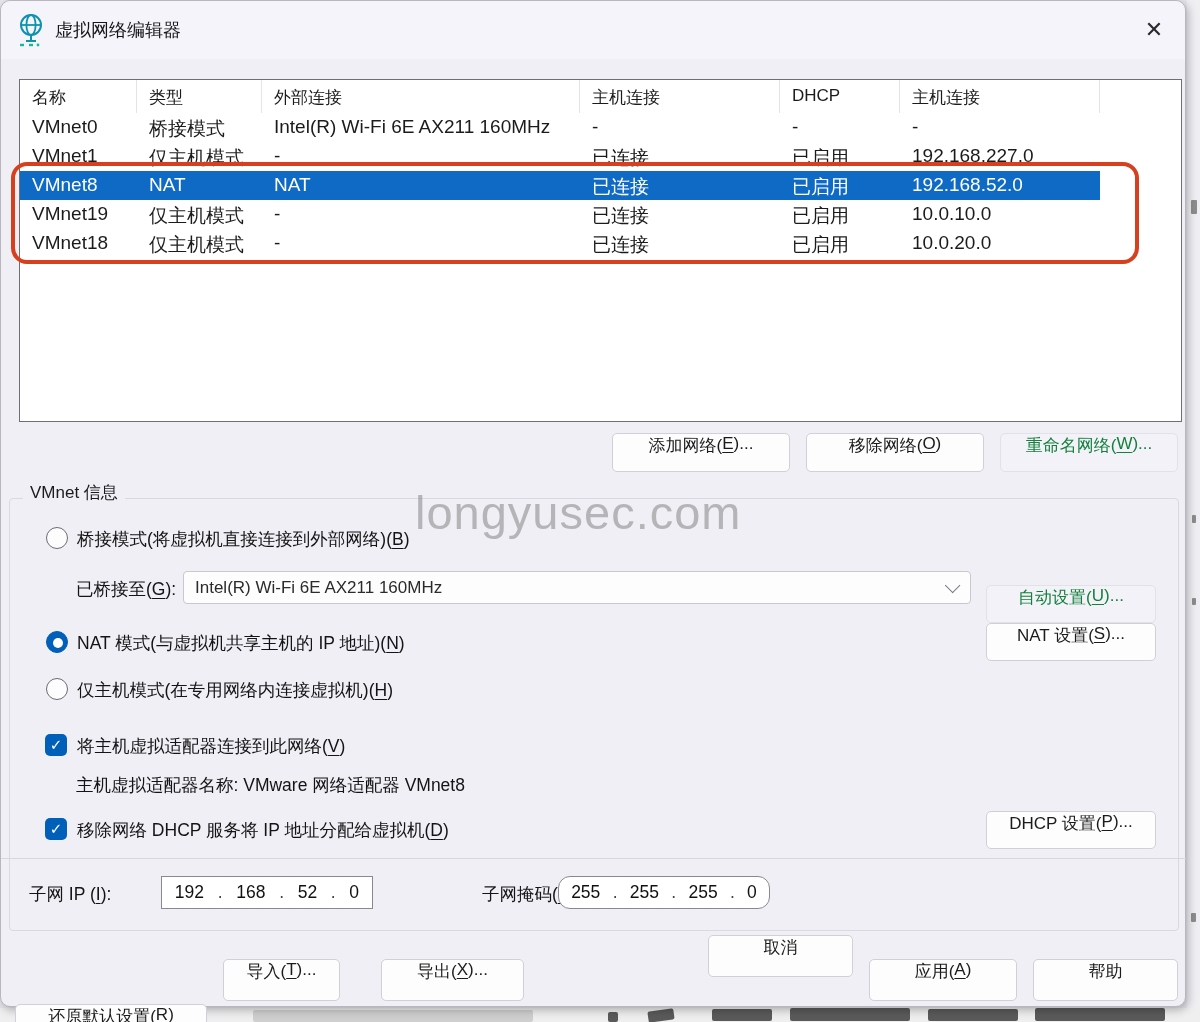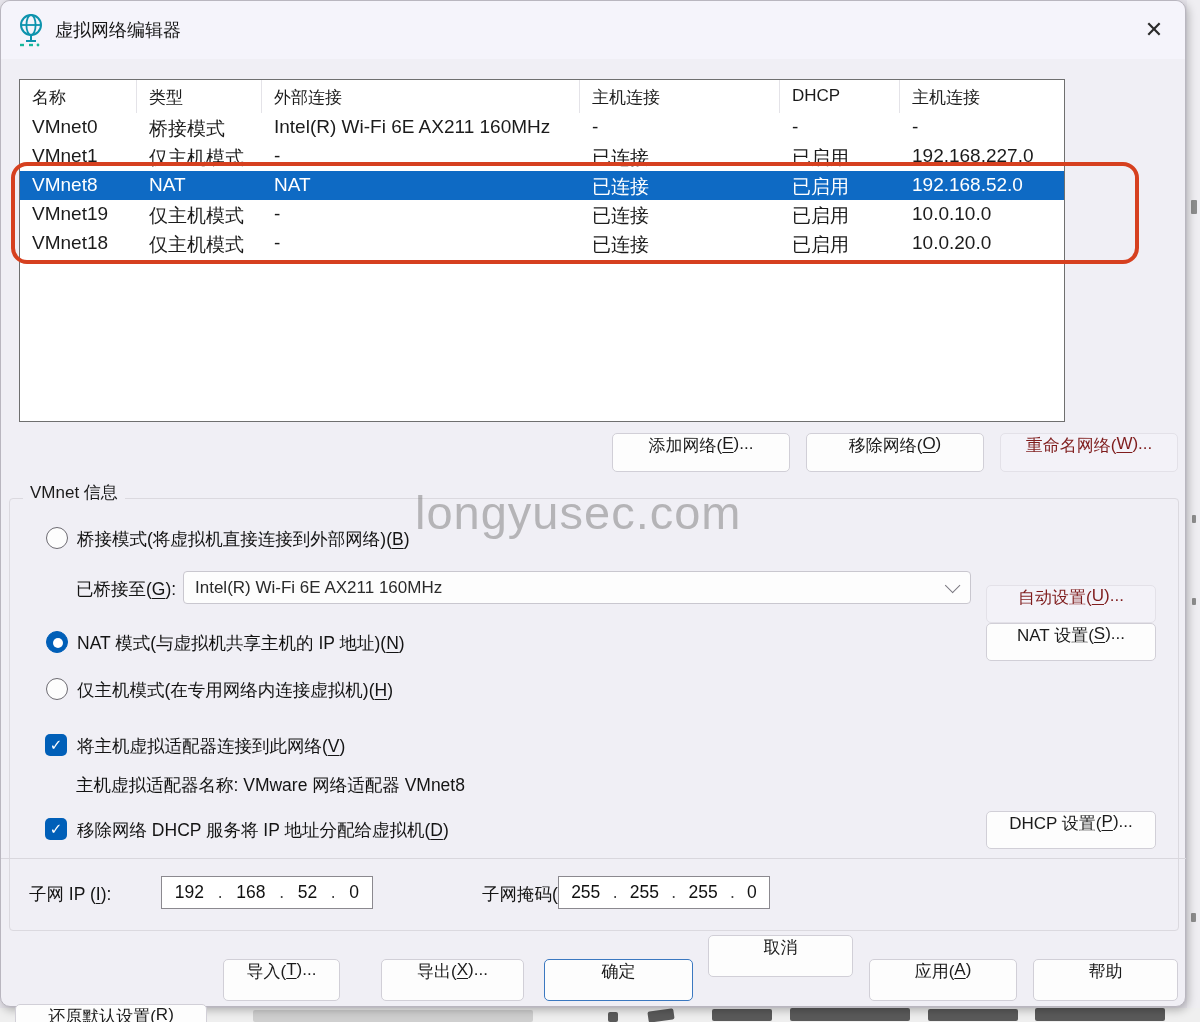--- a/index.html
+++ b/index.html
@@ -13,39 +13,39 @@
     background:#f0eff5; border:1px solid #b9b6bf; border-radius:10px;
     box-shadow:2px 3px 10px rgba(0,0,0,.28); }
   .titlebar { position:absolute; left:0; top:0; width:100%; height:58px;
     background:#f5f4fb; border-radius:10px 10px 0 0; }
   .title-text { position:absolute; left:54px; top:17px; font-size:18px; color:#161616; }
   .globe { position:absolute; left:16px; top:12px; width:28px; height:34px; }
   .close-btn { position:absolute; right:8px; top:6px; width:46px; height:46px;
     display:flex; align-items:center; justify-content:center; font-size:22px; color:#2a2a2a; cursor:default; }
 
   
-  .nettable { position:absolute; left:18px; top:78px; width:1046px; height:343px;
+  .nettable { position:absolute; left:18px; top:78px; width:1163px; height:343px;
     background:#ffffff; border:1px solid #6f6f6f; overflow:hidden; }
   .thead, .trow { display:grid; grid-template-columns:117px 125px 318px 200px 120px 200px 1fr; }
   .thead { height:33px; }
   .thcell { padding:6px 0 0 12px; font-size:17px; color:#1b1b1b; border-right:1px solid #e4e3e8; white-space:nowrap; overflow:hidden; }
   .thcell:last-child { border-right:none; }
   .trow { height:29px; width:1080px; }
   .tcell { padding:3px 0 0 12px; font-size:19px; white-space:nowrap; overflow:hidden; }
   .trow.selected { background:#0e6ac4; color:#ffffff; }
 
   
   .red-box { position:absolute; left:10px; top:161px; width:1128px; height:102px;
     border:4px solid #d6401f; border-radius:16px; pointer-events:none; }
 
   
   .btn { position:absolute; height:39px; background:#fdfdfd; border:1px solid #d1cfd7;
     border-radius:5px; font-size:17px; color:#1b1b1b; font-family:inherit;
     display:flex; align-items:flex-start; justify-content:center; white-space:nowrap; }
-  .btn.disabled { background:#f3f2f8; border-color:#e3e1e8; color:#7f1d1d; }
+  .btn.disabled { background:#f3f2f8; border-color:#e3e1e8; color:#15803d; }
   .btn.default { border:1.5px solid #3b78c0; }
   .ak { text-decoration:underline; text-underline-offset:3px; }
 
   
   .groupbox { position:absolute; left:8px; top:497px; width:1170px; height:433px;
     border:1px solid #dbd9df; border-radius:4px; }
   .group-label { position:absolute; left:22px; top:480px; background:#f0eff5; padding:0 7px;
     font-size:17px; color:#1b1b1b; }
 
   .radio { position:absolute; width:22px; height:22px; border-radius:50%;
@@ -238,21 +238,21 @@
     <div class="ipbox" style="left:160px;">
         <span class="octet">192</span>
         <span class="octdot">.</span>
         <span class="octet">168</span>
         <span class="octdot">.</span>
         <span class="octet">52</span>
         <span class="octdot">.</span>
         <span class="octet">0</span>
       </div>
     <div class="ctrl-label" style="left:481px; top:881px;"><span>子网掩码(</span><span class="ak">M</span><span>):</span></div>
-    <div class="ipbox" style="left:557px;">
+    <div class="ipbox" style="left:557px;border-radius:12px;">
         <span class="octet">255</span>
         <span class="octdot">.</span>
         <span class="octet">255</span>
         <span class="octdot">.</span>
         <span class="octet">255</span>
         <span class="octdot">.</span>
         <span class="octet">0</span>
       </div>
 
     <div class="btn" style="left:14px;  top:958px; width:192px; height:42px;margin-top:45px;">
@@ -263,21 +263,20 @@
     <div class="btn" style="left:222px; top:958px; width:117px; height:42px;">
         <span>导入(</span>
         <span class="ak">T</span>
         <span>)...</span>
       </div>
     <div class="btn" style="left:380px; top:958px; width:143px; height:42px;">
         <span>导出(</span>
         <span class="ak">X</span>
         <span>)...</span>
       </div>
-    <div class="btn default" style="left:543px; top:958px; width:149px; height:42px;">确定</div>
     <div class="btn" style="left:707px; top:934px; width:145px; height:42px;">取消</div>
     <div class="btn" style="left:868px; top:958px; width:148px; height:42px;">
         <span>应用(</span>
         <span class="ak">A</span>
         <span>)</span>
       </div>
     <div class="btn" style="left:1032px; top:958px; width:145px; height:42px;">帮助</div>
 
     <div class="watermark">longyusec.com</div>
 

